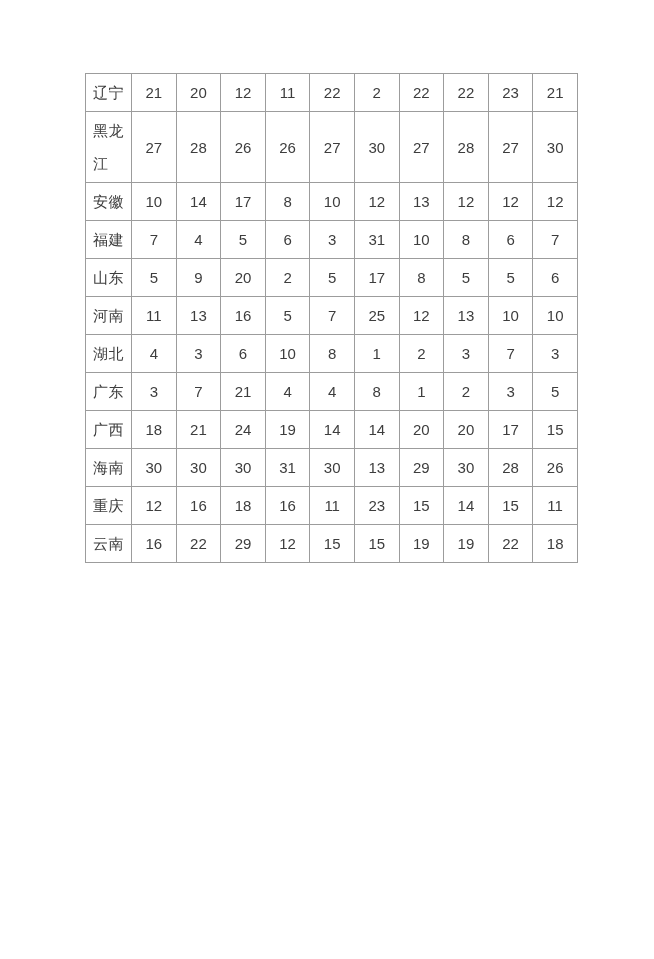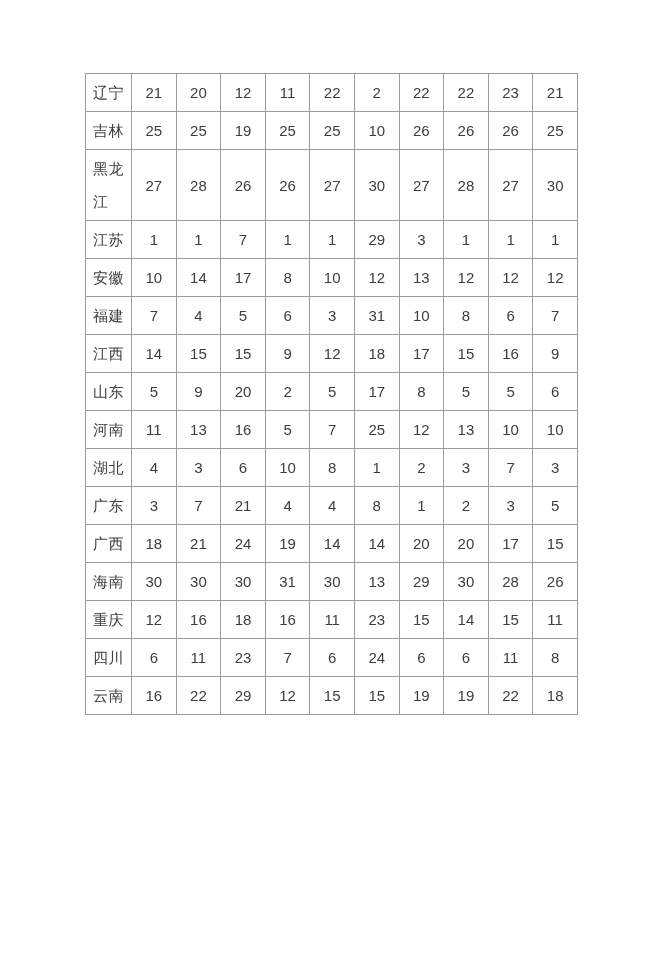--- a/index.html
+++ b/index.html
@@ -66,59 +66,33 @@
             <td class="value-cell">12</td>
             <td class="value-cell">11</td>
             <td class="value-cell">22</td>
             <td class="value-cell">2</td>
             <td class="value-cell">22</td>
             <td class="value-cell">22</td>
             <td class="value-cell">23</td>
             <td class="value-cell">21</td>
           </tr>
           <tr>
-            <td class="label-cell">吉林</td>
-            <td class="value-cell">25</td>
-            <td class="value-cell">25</td>
-            <td class="value-cell">19</td>
-            <td class="value-cell">25</td>
-            <td class="value-cell">25</td>
-            <td class="value-cell">10</td>
-            <td class="value-cell">26</td>
-            <td class="value-cell">26</td>
-            <td class="value-cell">26</td>
-            <td class="value-cell">25</td>
-          </tr>
-          <tr>
             <td class="label-cell">黑龙江</td>
             <td class="value-cell">27</td>
             <td class="value-cell">28</td>
             <td class="value-cell">26</td>
             <td class="value-cell">26</td>
             <td class="value-cell">27</td>
             <td class="value-cell">30</td>
             <td class="value-cell">27</td>
             <td class="value-cell">28</td>
             <td class="value-cell">27</td>
             <td class="value-cell">30</td>
           </tr>
           <tr>
-            <td class="label-cell">江苏</td>
-            <td class="value-cell">1</td>
-            <td class="value-cell">1</td>
-            <td class="value-cell">7</td>
-            <td class="value-cell">1</td>
-            <td class="value-cell">1</td>
-            <td class="value-cell">29</td>
-            <td class="value-cell">3</td>
-            <td class="value-cell">1</td>
-            <td class="value-cell">1</td>
-            <td class="value-cell">1</td>
-          </tr>
-          <tr>
             <td class="label-cell">安徽</td>
             <td class="value-cell">10</td>
             <td class="value-cell">14</td>
             <td class="value-cell">17</td>
             <td class="value-cell">8</td>
             <td class="value-cell">10</td>
             <td class="value-cell">12</td>
             <td class="value-cell">13</td>
             <td class="value-cell">12</td>
             <td class="value-cell">12</td>
@@ -129,33 +103,20 @@
             <td class="value-cell">7</td>
             <td class="value-cell">4</td>
             <td class="value-cell">5</td>
             <td class="value-cell">6</td>
             <td class="value-cell">3</td>
             <td class="value-cell">31</td>
             <td class="value-cell">10</td>
             <td class="value-cell">8</td>
             <td class="value-cell">6</td>
             <td class="value-cell">7</td>
-          </tr>
-          <tr>
-            <td class="label-cell">江西</td>
-            <td class="value-cell">14</td>
-            <td class="value-cell">15</td>
-            <td class="value-cell">15</td>
-            <td class="value-cell">9</td>
-            <td class="value-cell">12</td>
-            <td class="value-cell">18</td>
-            <td class="value-cell">17</td>
-            <td class="value-cell">15</td>
-            <td class="value-cell">16</td>
-            <td class="value-cell">9</td>
           </tr>
           <tr>
             <td class="label-cell">山东</td>
             <td class="value-cell">5</td>
             <td class="value-cell">9</td>
             <td class="value-cell">20</td>
             <td class="value-cell">2</td>
             <td class="value-cell">5</td>
             <td class="value-cell">17</td>
             <td class="value-cell">8</td>
@@ -233,33 +194,20 @@
             <td class="value-cell">12</td>
             <td class="value-cell">16</td>
             <td class="value-cell">18</td>
             <td class="value-cell">16</td>
             <td class="value-cell">11</td>
             <td class="value-cell">23</td>
             <td class="value-cell">15</td>
             <td class="value-cell">14</td>
             <td class="value-cell">15</td>
             <td class="value-cell">11</td>
-          </tr>
-          <tr>
-            <td class="label-cell">四川</td>
-            <td class="value-cell">6</td>
-            <td class="value-cell">11</td>
-            <td class="value-cell">23</td>
-            <td class="value-cell">7</td>
-            <td class="value-cell">6</td>
-            <td class="value-cell">24</td>
-            <td class="value-cell">6</td>
-            <td class="value-cell">6</td>
-            <td class="value-cell">11</td>
-            <td class="value-cell">8</td>
           </tr>
           <tr>
             <td class="label-cell">云南</td>
             <td class="value-cell">16</td>
             <td class="value-cell">22</td>
             <td class="value-cell">29</td>
             <td class="value-cell">12</td>
             <td class="value-cell">15</td>
             <td class="value-cell">15</td>
             <td class="value-cell">19</td>

